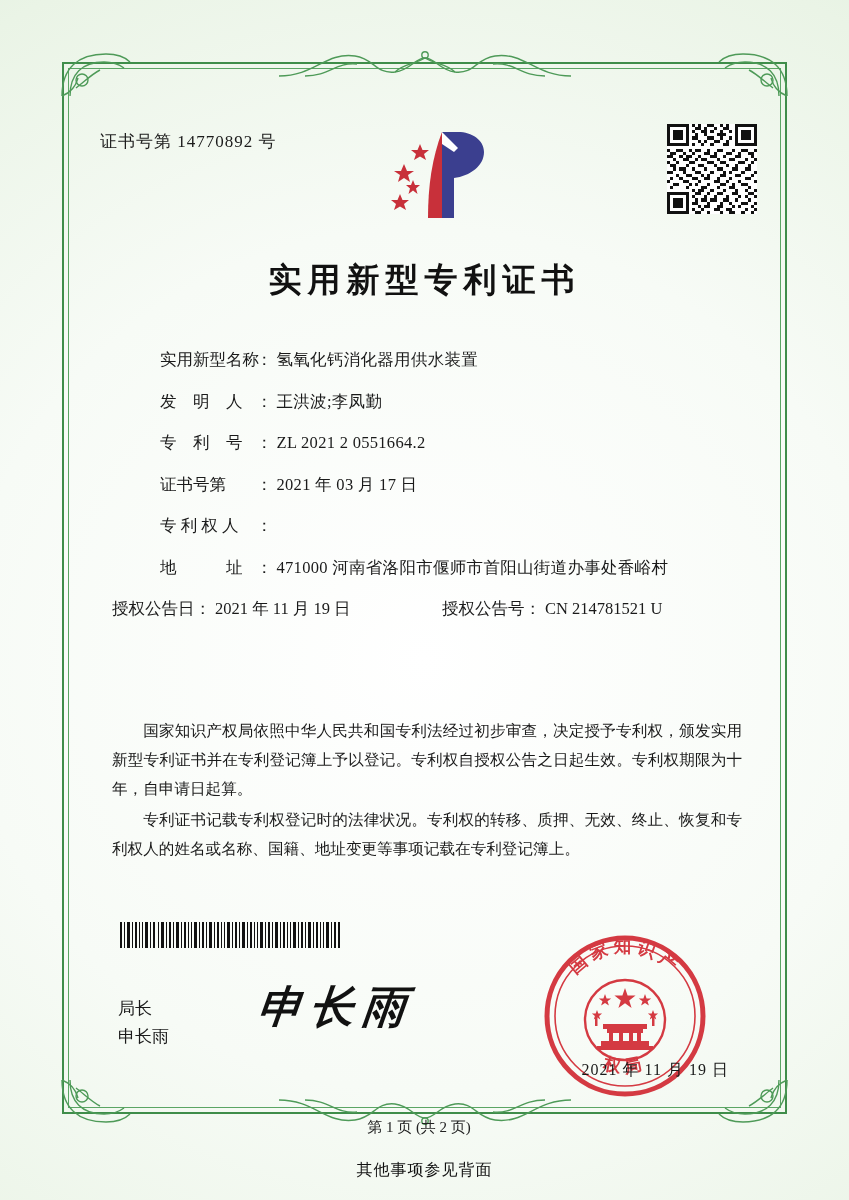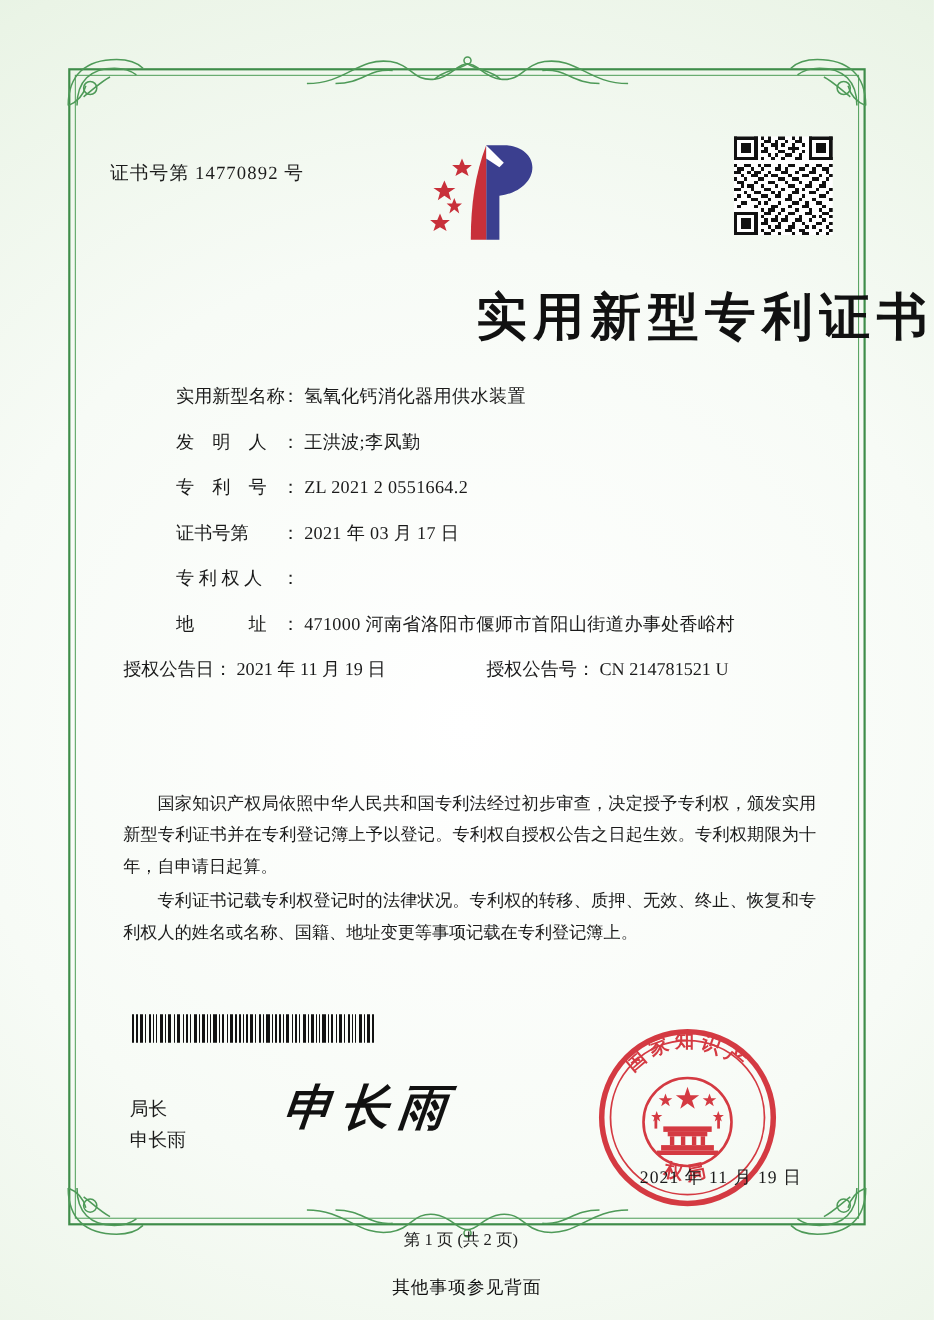--- a/index.html
+++ b/index.html
@@ -79,21 +79,20 @@
 
   
   .cert-no {
     position: absolute;
     left: 100px;
     top: 130px;
     font-size: 17px;
     letter-spacing: 1px;
     font-family: "Liberation Serif", serif;
     color: #1b1b1b;
-    margin-top: 16px;
   }
 
   .logo {
     position: absolute;
     left: 380px;
     top: 118px;
     width: 120px;
     height: 112px;
   }
   .logo svg { width: 100%; height: 100%; display: block; }
@@ -105,22 +104,22 @@
     width: 90px;
     height: 90px;
   }
   .qr svg { width: 100%; height: 100%; display: block; }
 
   
   .title {
     position: absolute;
     left: 0; right: 0;
     top: 258px;
-    text-align: right;
-    font-size: 46px;
+    text-align: center;
+    font-size: 33px;
     font-weight: bold;
     letter-spacing: 6px;
     font-family: "Liberation Sans", sans-serif;
     color: #111111;
   }
 
   
   .fields {
     position: absolute;
     left: 112px;

